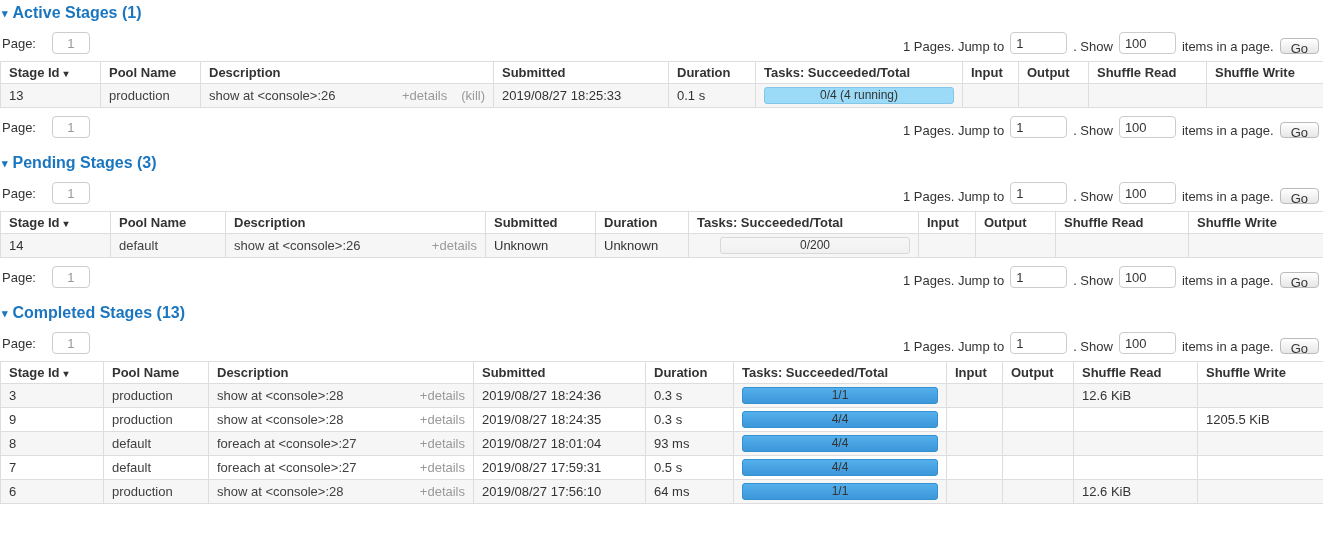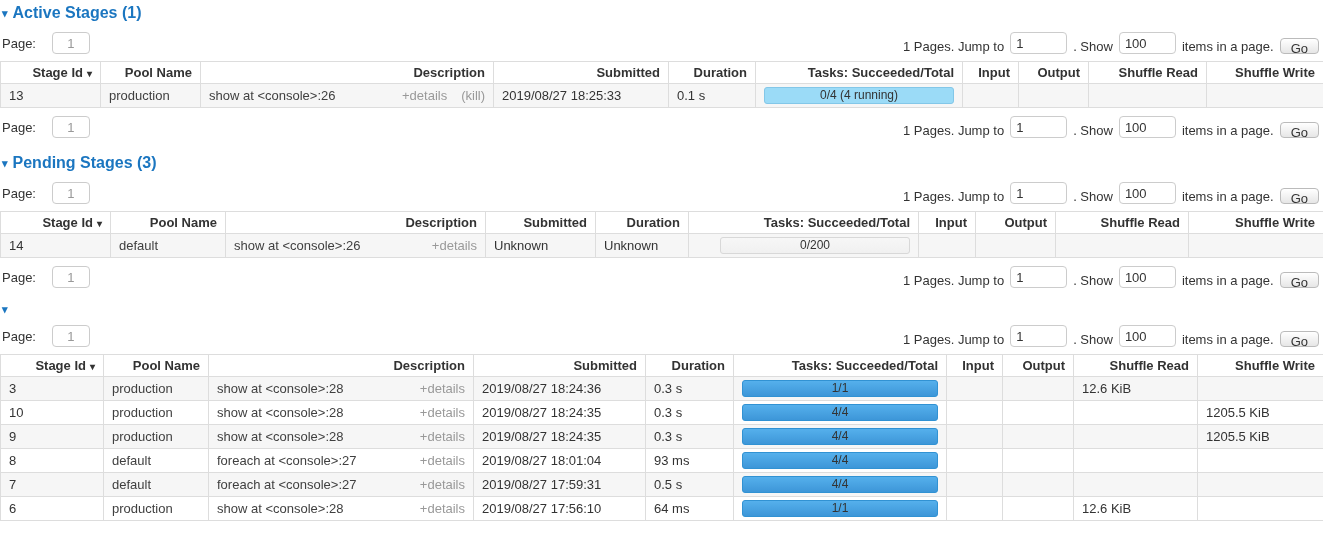--- a/index.html
+++ b/index.html
@@ -37,21 +37,21 @@
     font-family: "Liberation Sans", sans-serif; cursor: pointer;
   }
   table {
     border-collapse: collapse; table-layout: fixed; width: 100%;
     margin: 2px 0 6px 0;
   }
   th, td {
     border: 1px solid #ddd; padding: 3px 8px; text-align: left;
     font-size: 13px; height: 22px; overflow: hidden; white-space: nowrap;
   }
-  th { font-weight: bold; background: #fff; text-align: right; }
+  th { font-weight: bold; background: #fff; }
   tbody tr:nth-child(odd) { background: #f6f6f6; }
   tbody tr:nth-child(even) { background: #fff; }
   a.link { color: #404040; text-decoration: none; cursor: pointer; }
   .desc-inner { display: flex; align-items: flex-start; }
   .details-toggle { color: #999; margin-left: auto; cursor: pointer; }
   .kill-link { color: #999; margin-left: 14px; cursor: pointer; }
   .sort-arrow { font-size: 10px; margin-left: 4px; }
   .bar {
     height: 17px; border-radius: 3px; text-align: center;
     font-size: 12px; line-height: 15px; color: #333;
@@ -247,20 +247,21 @@
       <input class="pager-input" value="100" style="">
       <span>items in a page.</span>
       <button class="go-btn">Go</button>
     </div>
   </div>
 </div>
 
 <div class="section">
   <div class="section-title">
     <span class="collapse-arrow">▾</span>
+    <span>Completed Stages (13)</span>
   </div>
   <div class="pagerow">
     <div class="page-left">
       <span>Page:</span>
       <input class="page-input" value="1" style="">
     </div>
     <div class="pager-right">
       <span>1 Pages. Jump to</span>
       <input class="pager-input" value="1" style="">
       <span>. Show</span>
@@ -310,39 +311,20 @@
           <td>0.3 s</td>
           <td>
             <div class="bar bar-full">1/1</div>
           </td>
           <td></td>
           <td></td>
           <td>12.6 KiB</td>
           <td></td>
         </tr>
         <tr>
-          <td>10</td>
-          <td><a class="link">production</a></td>
-          <td>
-            <div class="desc-inner">
-              <a class="link">show at &lt;console&gt;:28</a>
-              <span class="details-toggle">+details</span>
-            </div>
-          </td>
-          <td>2019/08/27 18:24:35</td>
-          <td>0.3 s</td>
-          <td>
-            <div class="bar bar-full">4/4</div>
-          </td>
-          <td></td>
-          <td></td>
-          <td></td>
-          <td>1205.5 KiB</td>
-        </tr>
-        <tr>
           <td>9</td>
           <td><a class="link">production</a></td>
           <td>
             <div class="desc-inner">
               <a class="link">show at &lt;console&gt;:28</a>
               <span class="details-toggle">+details</span>
             </div>
           </td>
           <td>2019/08/27 18:24:35</td>
           <td>0.3 s</td>

